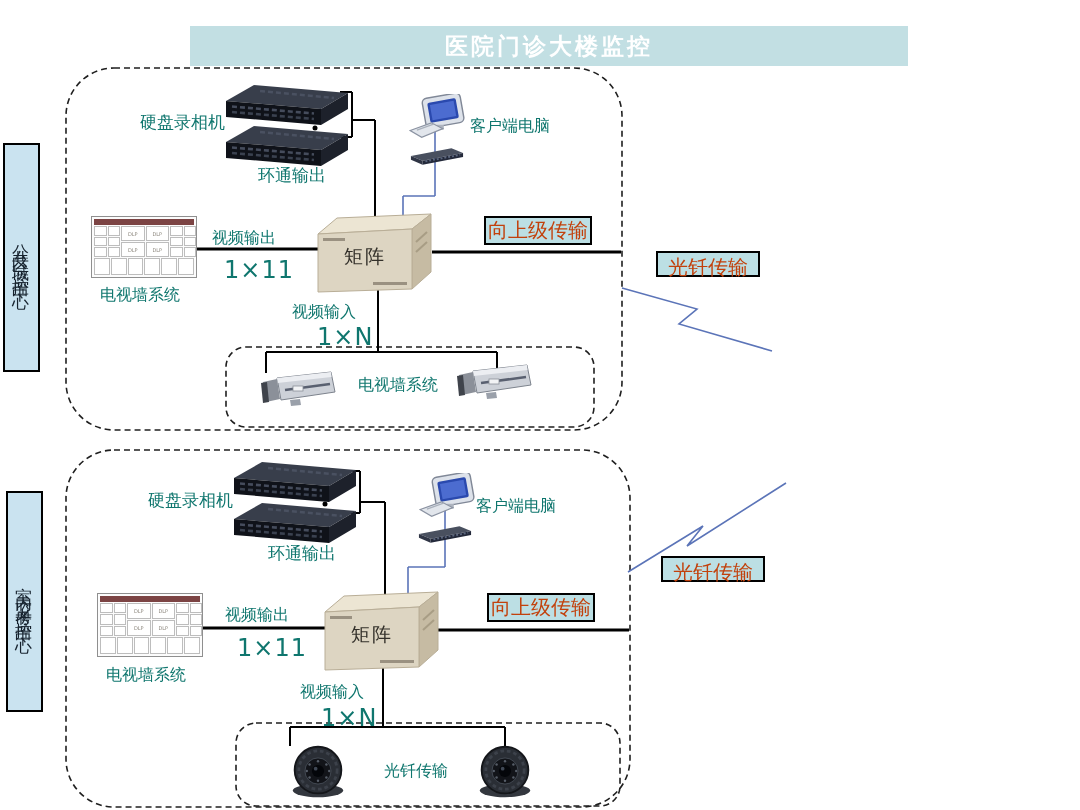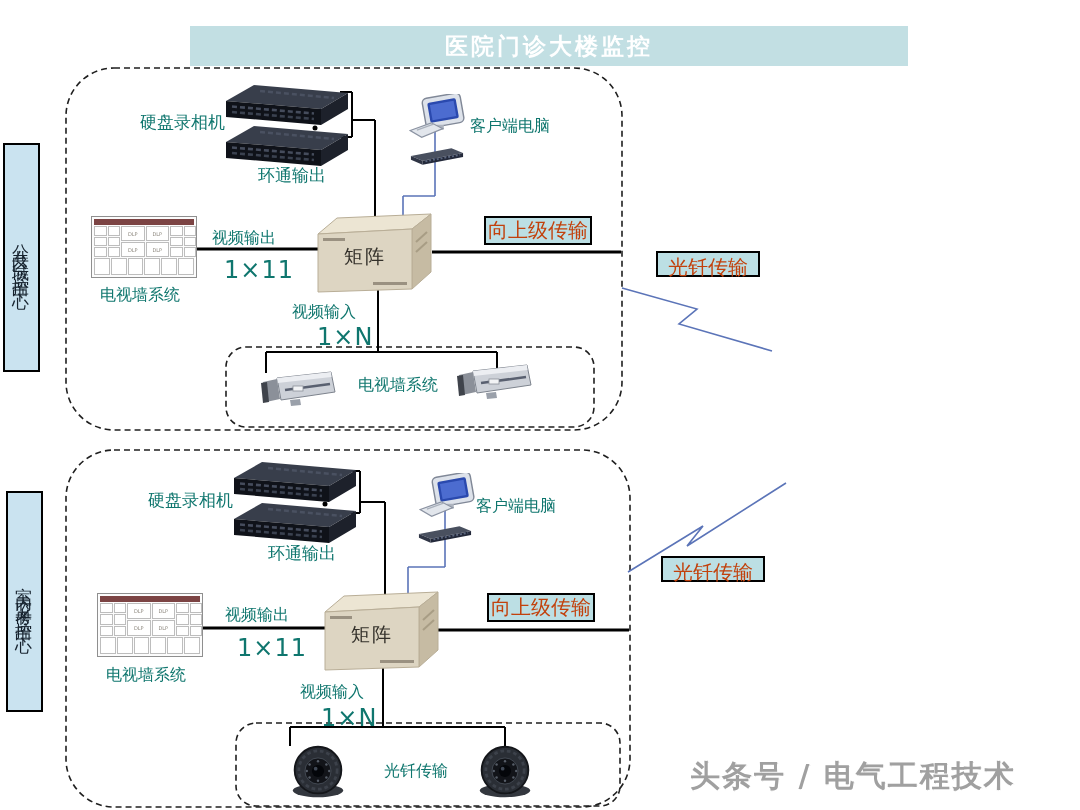--- a/index.html
+++ b/index.html
@@ -291,15 +291,14 @@
       <use href="#sym-dome"></use>
     </svg>
   <div class="lbl" style="left:384px;top:762px;">光钎传输</div>
   <svg class="icon" style="left:477px;top:743px;width:56px;height:56px;">
       <use href="#sym-dome"></use>
     </svg>
 
   <div class="cyanbox fiber" style="left:656px;top:251px;">光钎传输</div>
   <div class="cyanbox fiber" style="left:661px;top:556px;">光钎传输</div>
 
-  <div class="watermark">头条号 / 电气工程技术</div>
 
 </div>
 
 </body></html>

